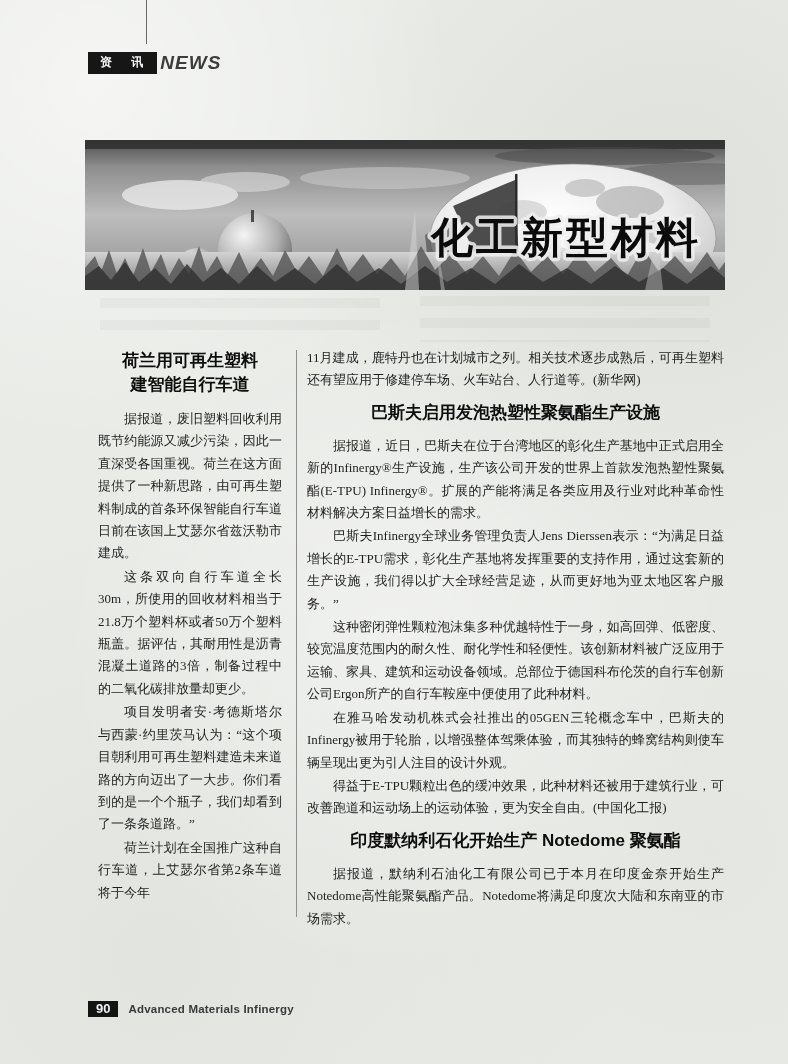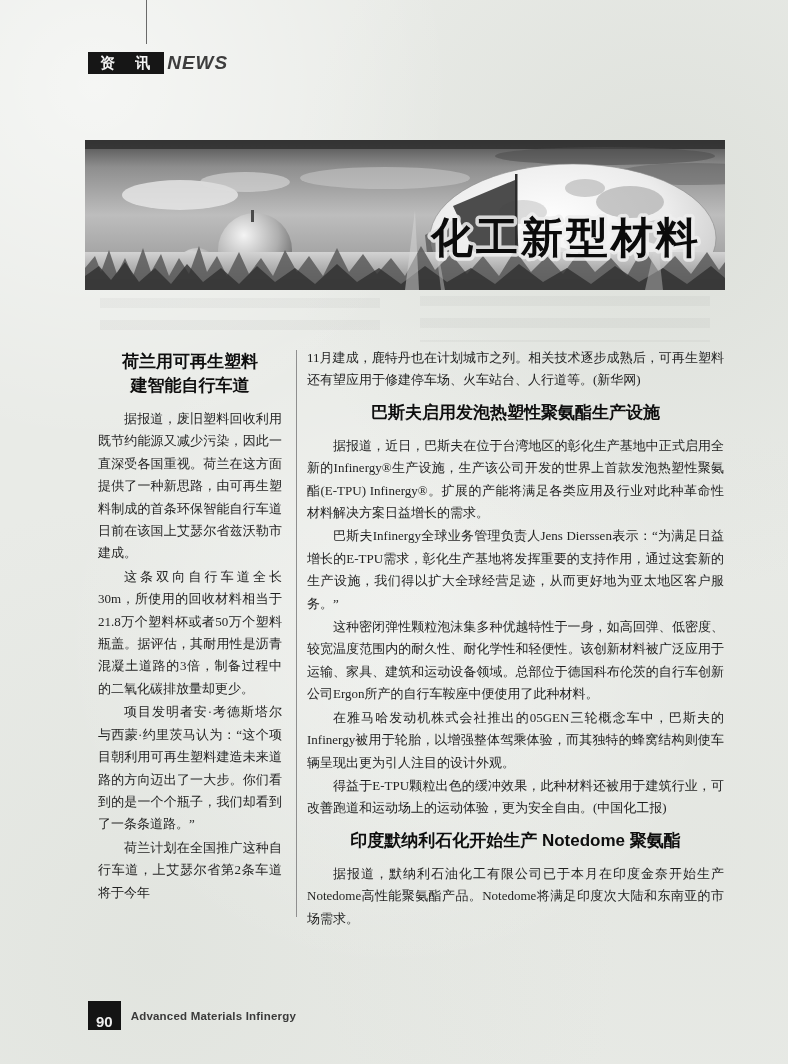--- a/index.html
+++ b/index.html
@@ -18,58 +18,58 @@
       radial-gradient(circle at 20% 90%, rgba(216,220,213,0.45), rgba(216,220,213,0) 40%),
       radial-gradient(circle at 90% 80%, rgba(223,226,220,0.5), rgba(223,226,220,0) 38%);
     color:#222;
   }
   .regmark{position:absolute;left:146px;top:0;width:1px;height:44px;background:#6a6a6a;}
   
   .header{position:absolute;left:88px;top:52px;display:flex;align-items:center;}
   .badge{
     background:#161616;color:#f4f4f4;
     font-family:"Liberation Sans","DejaVu Sans",sans-serif;font-weight:bold;
-    font-size:15px;letter-spacing:8px;padding:2px 6px 3px 12px;line-height:17px;
+    font-size:12px;letter-spacing:8px;padding:2px 6px 3px 12px;line-height:17px;
   }
   .news{
     font-family:"Liberation Sans","DejaVu Sans",sans-serif;font-weight:bold;
     font-size:19px;color:#3d3d3d;letter-spacing:1px;margin-left:3px;font-style:italic;
   }
   
   .banner{position:absolute;left:85px;top:140px;width:640px;height:150px;display:block;}
   
   .ghost{position:absolute;opacity:0.05;background:repeating-linear-gradient(#555 0 10px, transparent 10px 22px);}
   .ghost.g1{left:100px;top:298px;width:280px;height:44px;}
   .ghost.g2{left:420px;top:296px;width:290px;height:46px;}
   
   .content{position:absolute;left:97px;top:346px;width:628px;display:flex;}
   .col-left{width:186px;overflow:hidden;}
   .divider{width:1px;background:#8f8f8f;margin:4px 9px 14px 13px;}
   .col-right{width:419px;overflow:hidden;}
   h1.article-title{
-    font-family:Liberation Sans, sans-serif;
+    font-family:Liberation Mono, monospace;
     font-size:17px;line-height:24px;color:#0e0e0e;text-align:center;
     margin:4px 0 10px 0;font-weight:bold;
   }
   h2.section-title{
     font-family:"Liberation Sans","DejaVu Sans",sans-serif;
     font-size:17px;color:#0e0e0e;text-align:center;
     margin:9px 0 11px 0;font-weight:bold;
   }
   p.body{
     margin:1px;font-size:13px;line-height:22.4px;text-align:justify;
     text-indent:2em;color:#1f1f1f;
   }
   p.body.noindent{text-indent:0;}
   
   .footer{position:absolute;left:88px;top:1001px;display:flex;align-items:center;}
   .pagenum{
     background:#141414;color:#efefef;
     font-family:"Liberation Sans","DejaVu Sans",sans-serif;font-weight:bold;
-    font-size:15px;padding:14px 8px 2px 8px;line-height:13px;
+    font-size:13px;padding:1px 8px 2px 8px;line-height:13px;
   }
   .journal{
     font-family:"Liberation Sans","DejaVu Sans",sans-serif;font-weight:bold;
     font-size:11.5px;color:#3a3a3a;margin-left:10px;letter-spacing:0.2px;
   }
 </style>
 </head>
 <body>
 
 <div class="page">

